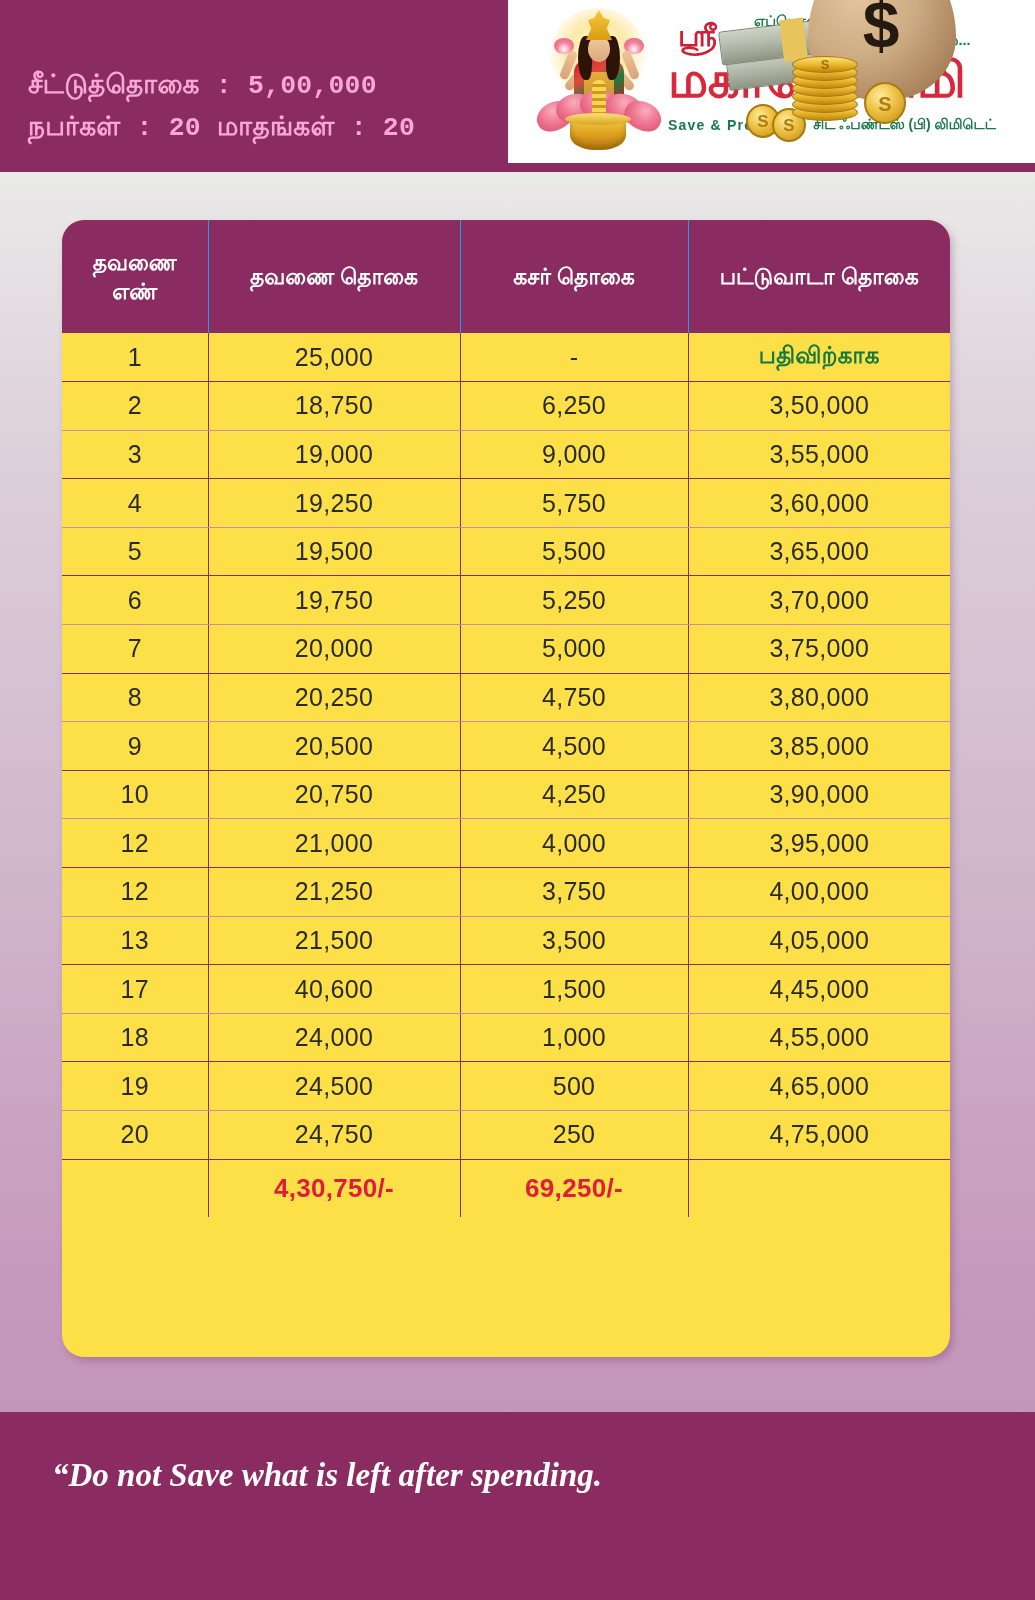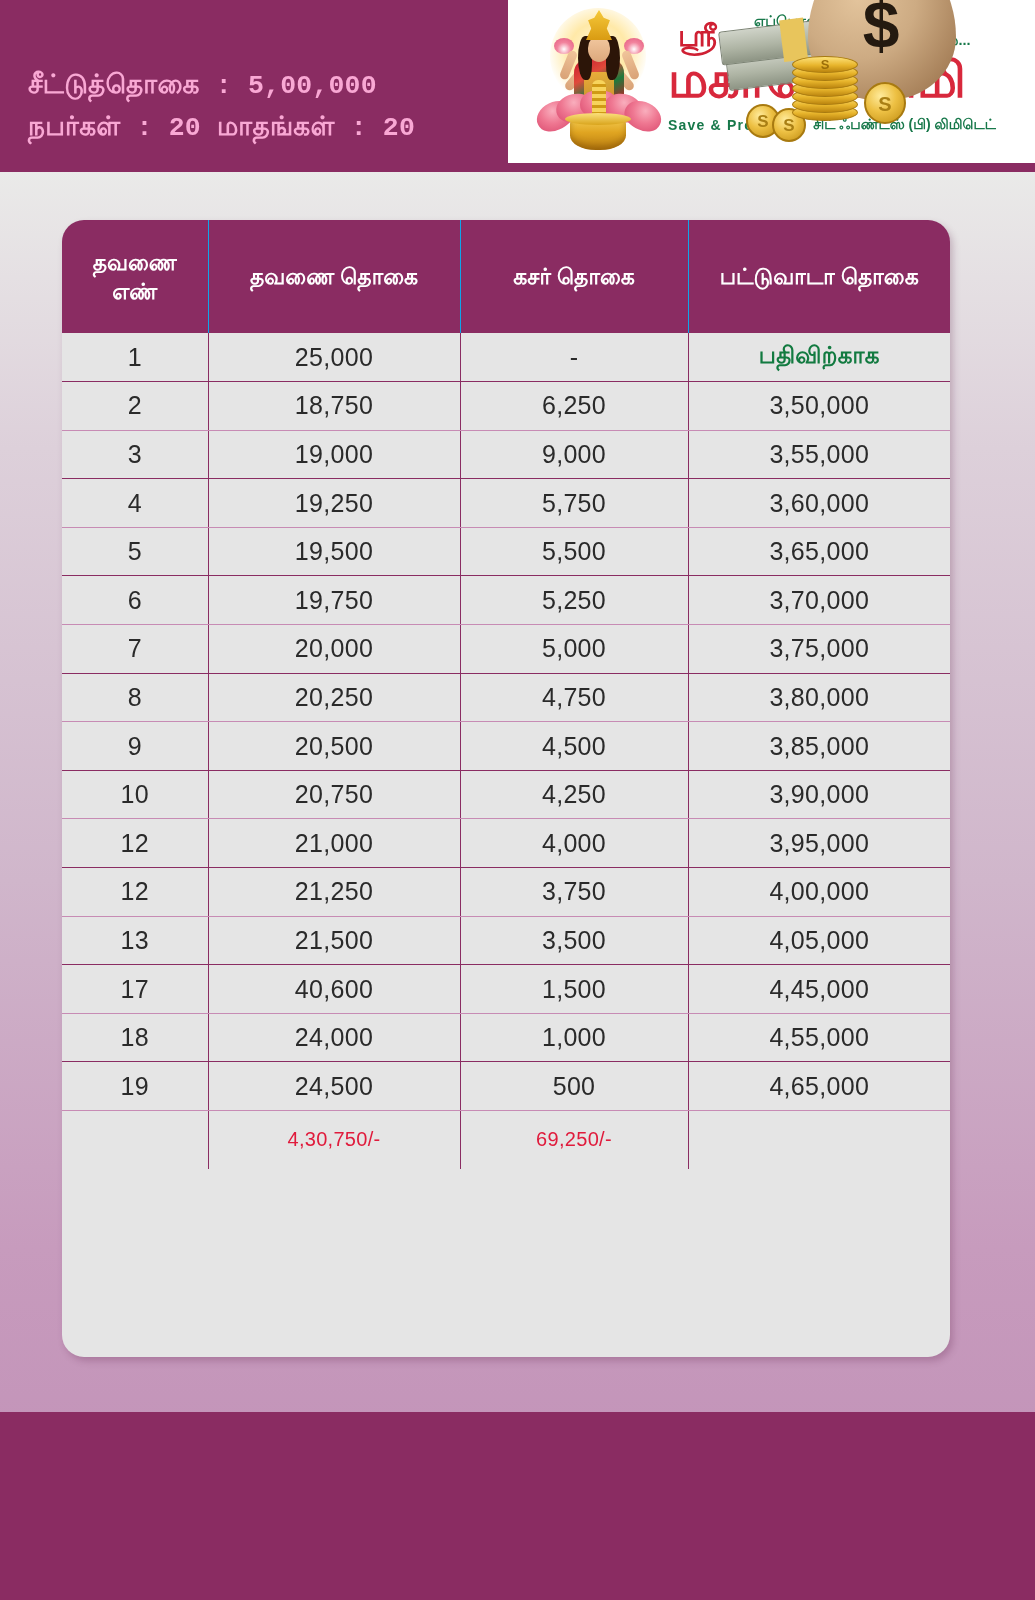--- a/index.html
+++ b/index.html
@@ -113,21 +113,21 @@
     display:flex; align-items:center; gap:9px;
     font-size:14px; font-weight:bold; color:#17784a;
     font-family:"Liberation Sans", sans-serif; white-space:nowrap;
   }
   .wm-sp { letter-spacing:1.2px; }
   .wm-dot { width:7px; height:7px; border-radius:50%; background:#17784a; flex:none; }
 
   
   .card {
     position:absolute; left:62px; top:220px; width:888px; height:1137px;
-    background:#e5e5e5;
+    background:#fde047;
     border-radius:22px 22px 22px 22px;
     box-shadow: 3px 4px 7px rgba(90,30,70,.25);
     overflow:hidden;
     z-index:3;
   }
   table.sched { width:100%; border-collapse:collapse; table-layout:fixed; }
   table.sched col.c0 { width:146px; }
   table.sched col.c1 { width:252px; }
   table.sched col.c2 { width:228px; }
   table.sched col.c3 { width:262px; }
@@ -157,21 +157,21 @@
     border-bottom:1.6px solid #8a2c62;
     font-family:"Liberation Sans", sans-serif;
     letter-spacing:.3px;
   }
   tbody tr:nth-child(even) td { border-bottom-color:#c78bb4; }
   tbody td:first-child { border-left:none; }
   tbody tr.r-first td { border-top:none; }
 
   td.green { color:#127a40; font-weight:bold; font-size:23px; }
   tr.total td { height:58px; border-bottom:none; }
-  tr.total td.sum { color:#e01b3c; font-weight:normal; font-size:20px; }
+  tr.total td.sum { color:#e01b3c; font-weight:bold; font-size:26px; }
 
   
   .footer {
     position:absolute; left:0; top:1412px; width:1035px; height:188px;
     background:#8a2c62; z-index:4;
   }
   .quote {
     position:absolute; left:52px; top:38px; width:700px;
     color:#ffffff;
     font-family:"Liberation Serif", serif;
@@ -383,32 +383,39 @@
           <td>24,000</td>
           <td>1,000</td>
           <td>4,55,000</td>
         </tr>
         <tr>
           <td>19</td>
           <td>24,500</td>
           <td>500</td>
           <td>4,65,000</td>
         </tr>
+        <tr>
+          <td>20</td>
+          <td>24,750</td>
+          <td>250</td>
+          <td>4,75,000</td>
+        </tr>
         <tr class="total">
           <td class=""></td>
           <td class="sum">4,30,750/-</td>
           <td class="sum">69,250/-</td>
           <td class=""></td>
         </tr>
       </tbody>
   </table>
 </div>
 
 <div class="footer">
   <div class="quote">
+    <div>“Do not Save what is left after spending.</div>
   </div>
 </div>
 
 <div class="money">
   <div class="m-notes">
     <div class="m-note n2"></div>
     <div class="m-note n1"></div>
     <div class="m-band"></div>
   </div>
 

